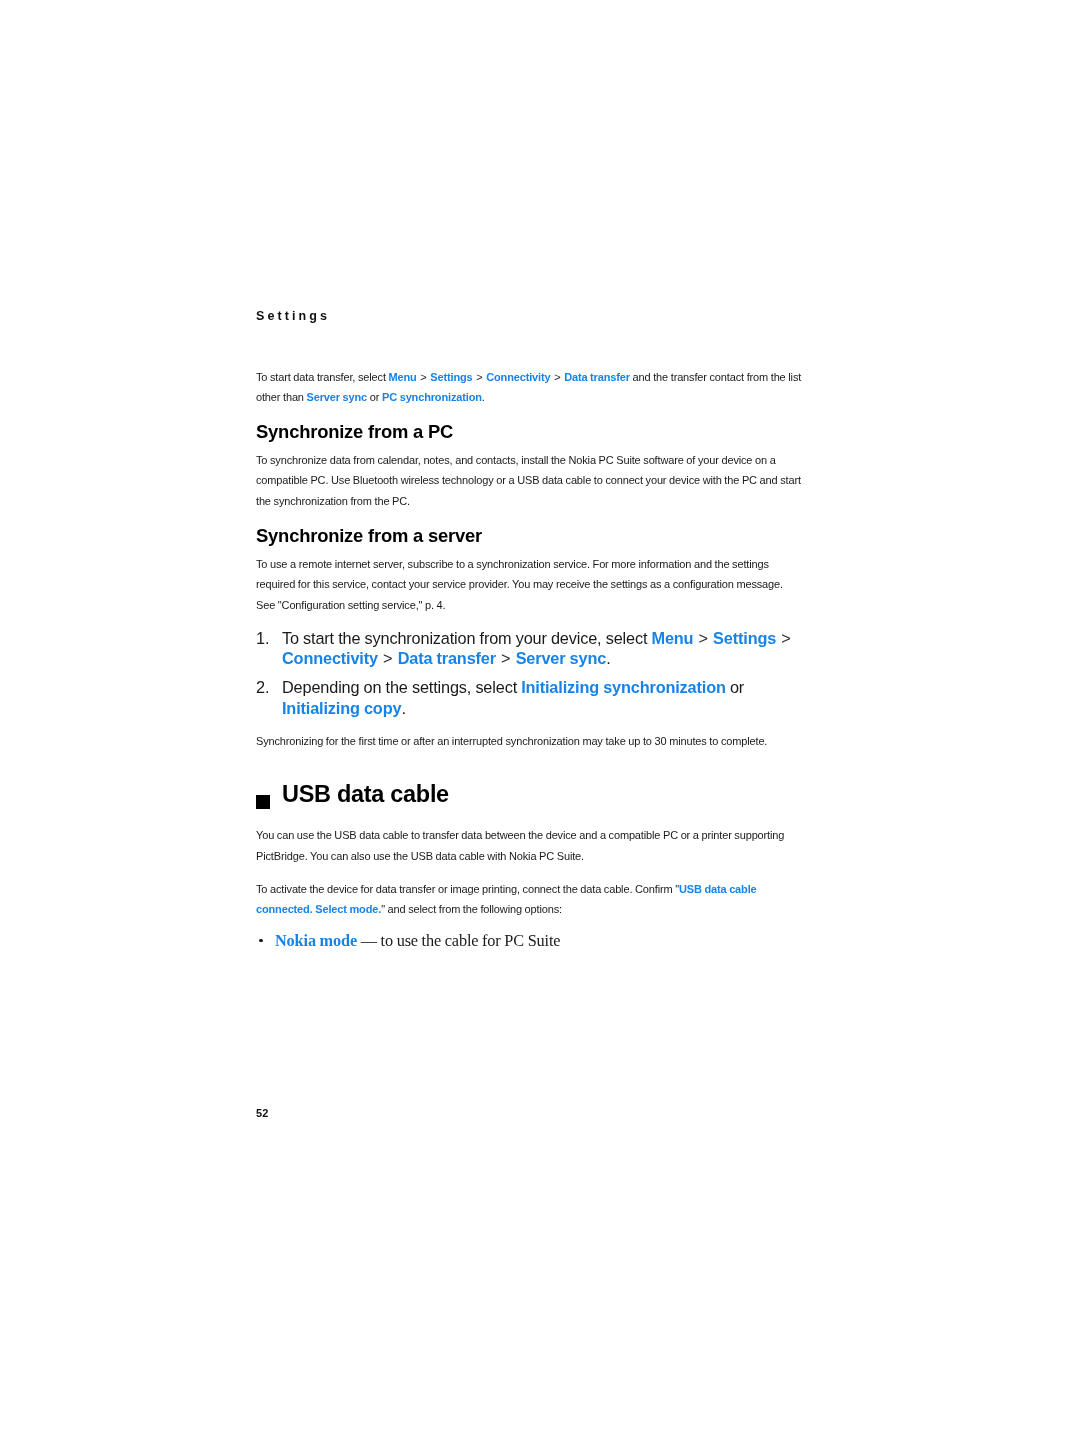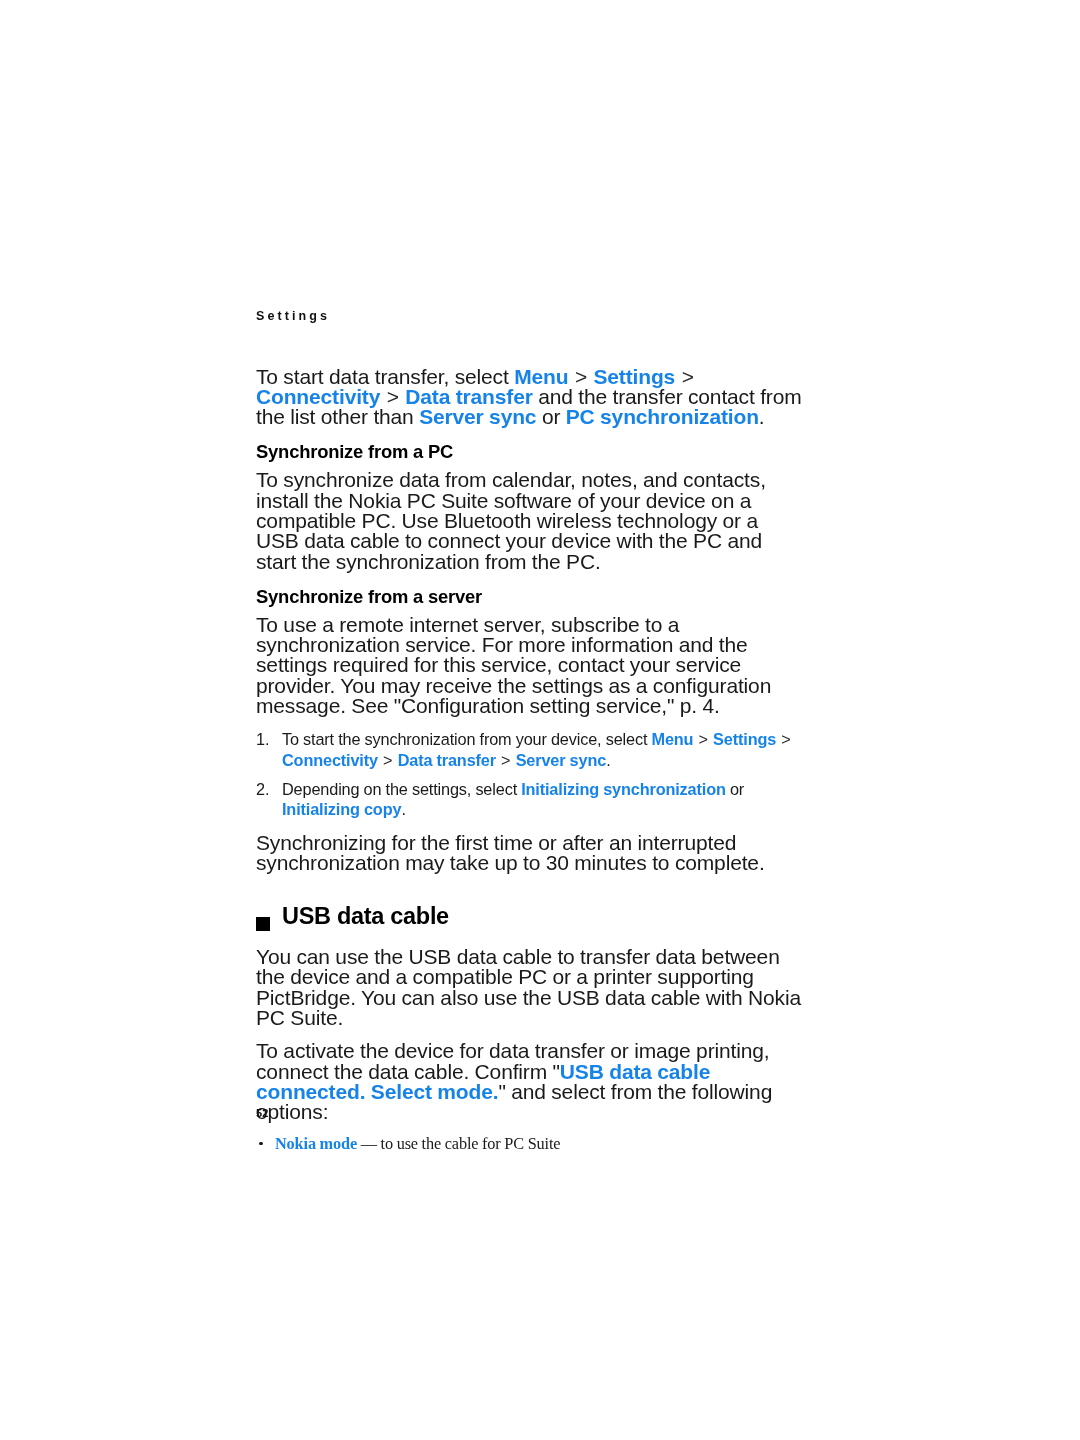--- a/index.html
+++ b/index.html
@@ -36,21 +36,21 @@
   .running-head {
     font-size: 12.5px;
     font-weight: bold;
     letter-spacing: 3.1px;
     color: #111111;
     margin: 0 0 44px 0;
     line-height: 1;
   }
 
   p.body {
-    font-size: 21px;
+    font-size: 11px;
     line-height: 20.3px;
     margin: 0 0 13px 0;
     color: #1a1a1a;
     text-align: left;
     letter-spacing: -0.15px;
     word-spacing: -0.2px;
   }
 
   p.body.tight { margin-bottom: 11px; }
 

